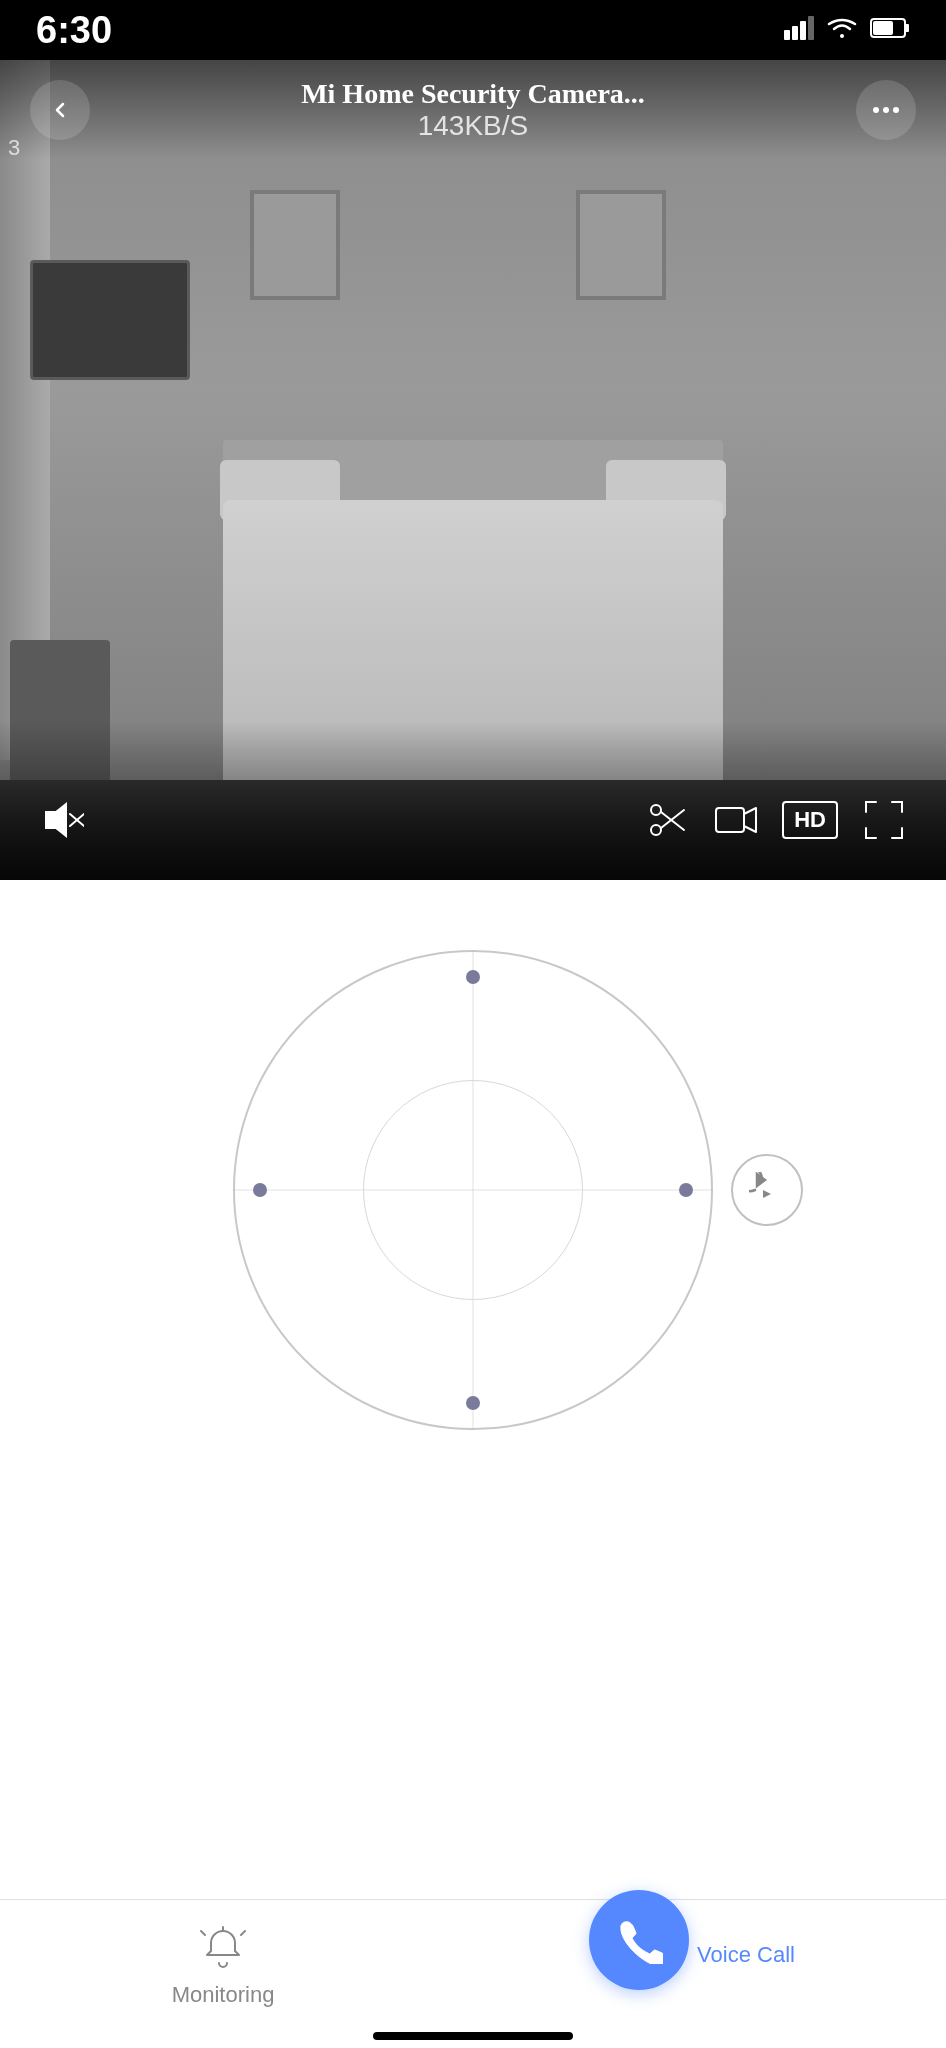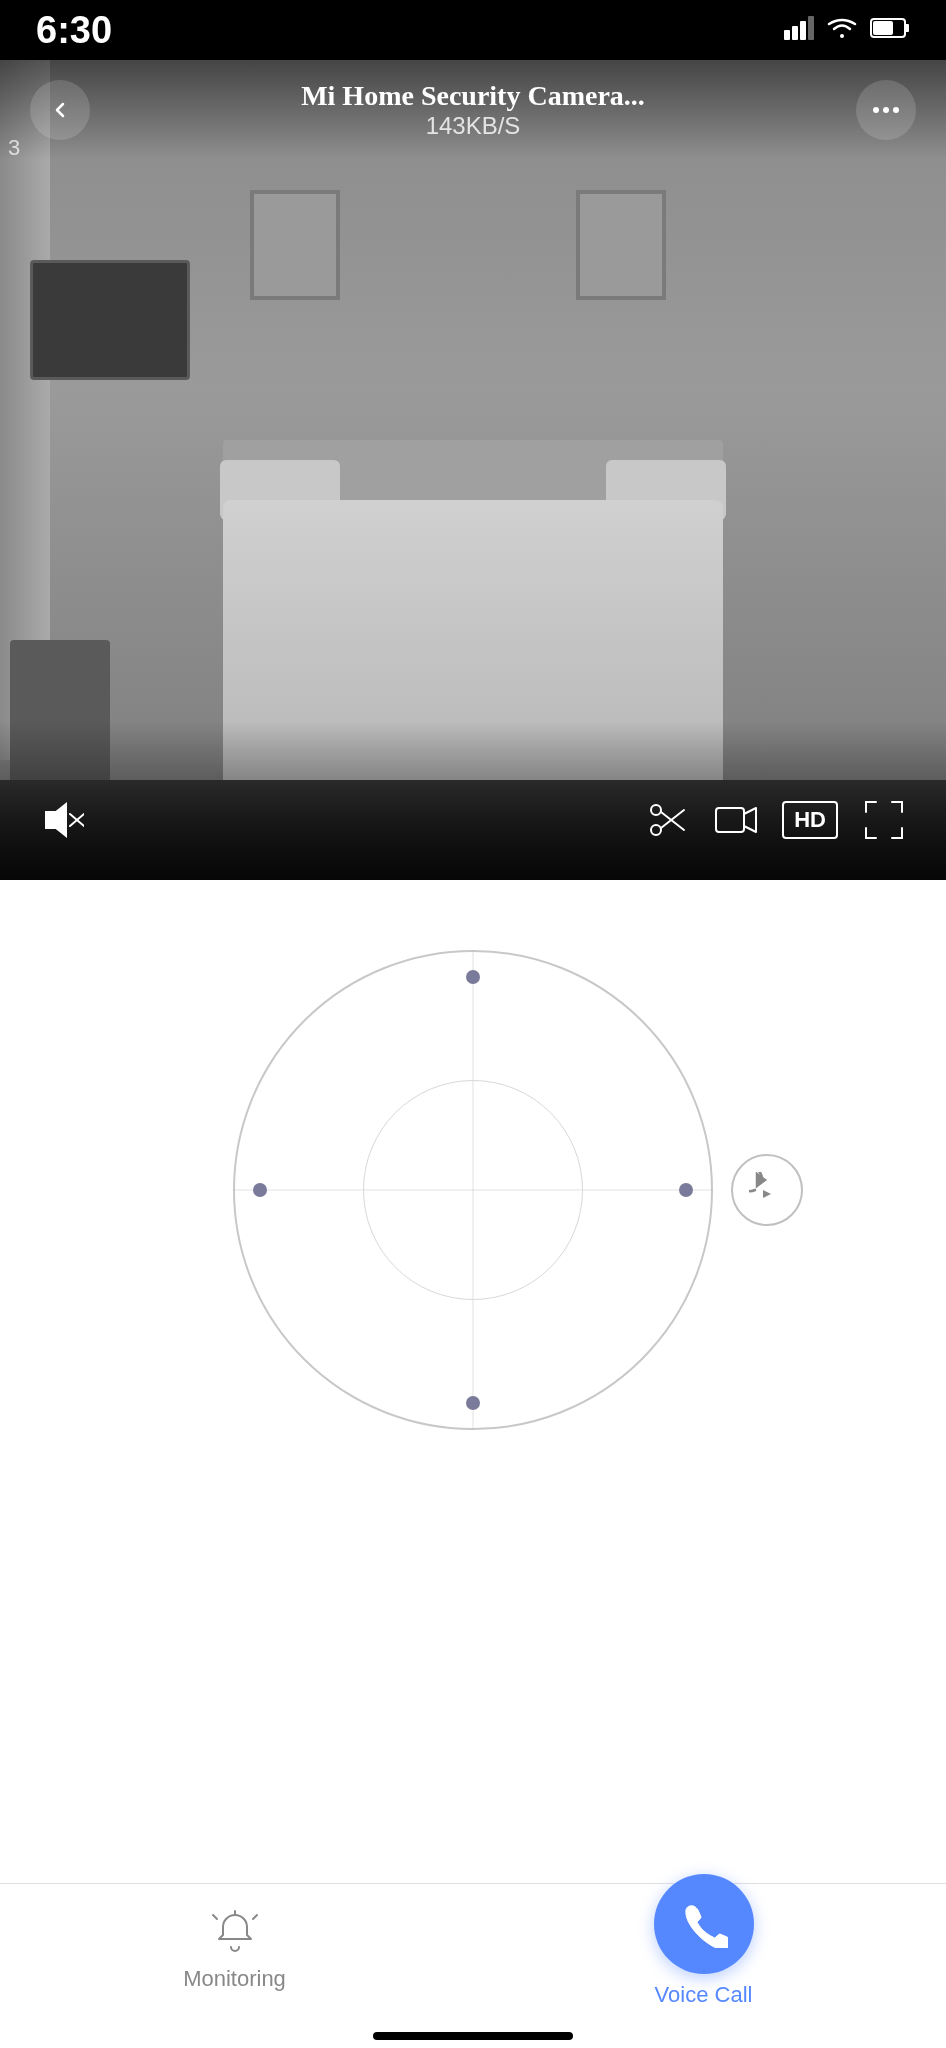--- a/index.html
+++ b/index.html
@@ -196,21 +196,21 @@
       text-align: center;
     }
     .camera-title {
       color: #fff;
       font-size: 28px;
       font-weight: 600;
       font-family: Liberation Serif, serif;
     }
     .camera-speed {
       color: rgba(255,255,255,0.8);
-      font-size: 24px;
+      font-size: 28px;
       margin-top: 0;
     }
     .more-btn {
       width: 60px;
       height: 60px;
       border-radius: 50%;
       background: rgba(255,255,255,0.15);
       border: none;
       display: flex;
       align-items: center;
@@ -383,21 +383,21 @@
     }
     .nav-label {
       font-size: 22px;
       color: #888;
     }
     .nav-label.active {
       color: #5588ff;
     }
     .nav-item-voice {
       display: flex;
-      flex-direction: column;
+      flex-direction: row;
       align-items: center;
       gap: 8px;
       cursor: pointer;
       min-width: 160px;
     }
     .voice-call-btn {
       width: 100px;
       height: 100px;
       border-radius: 50%;
       background: #5588ff;

